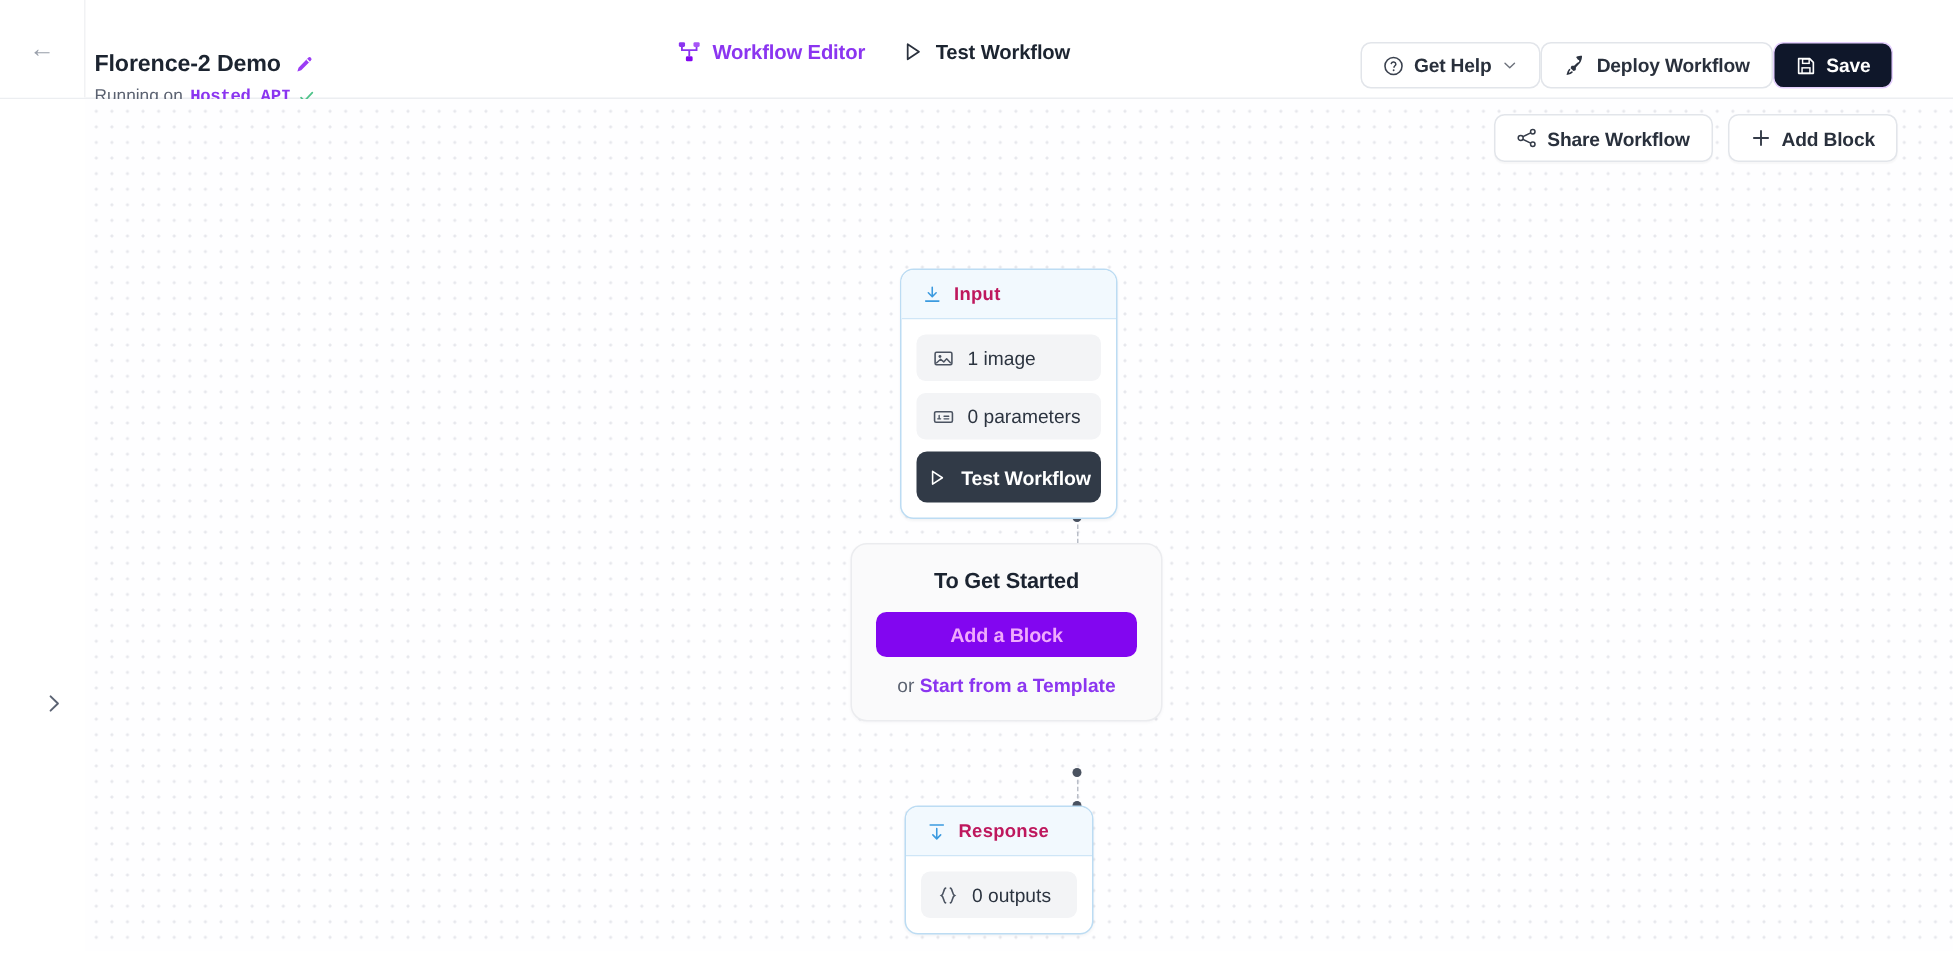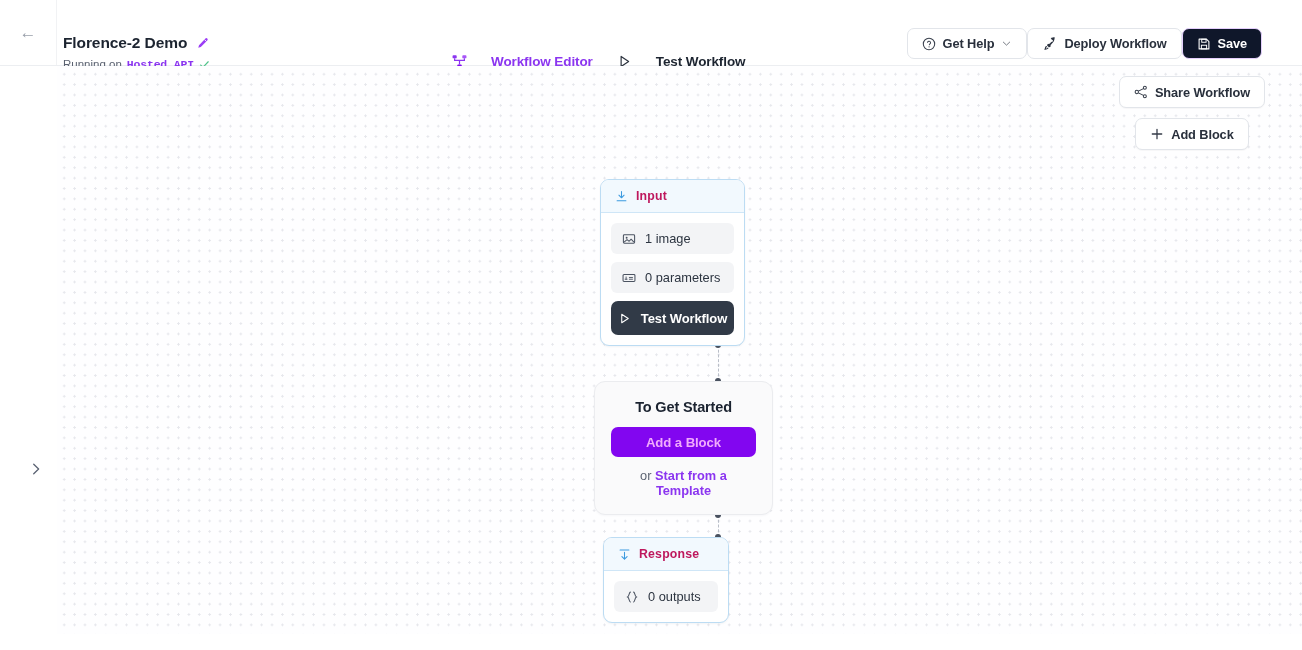--- a/index.html
+++ b/index.html
@@ -95,22 +95,22 @@
     position: absolute;
     left: 440px; top: 0;
     height: 65px;
     display: flex;
     align-items: flex-start;
   }
   .tab {
     position: relative;
     height: 69px;
     display: flex;
-    align-items: flex-end;
-    gap: 24px;
+    align-items: center;
+    gap: 8px;
     padding: 0 12px;
     cursor: pointer;
   }
   .tab-label {
     font-size: 13.5px;
     font-weight: 600;
     color: #1c2430;
     letter-spacing: -0.1px;
     white-space: nowrap;
   }
@@ -182,21 +182,20 @@
   }
 
   
   .canvas-actions {
     position: absolute;
     right: 37px; top: 10px;
     display: flex;
     align-items: center;
     gap: 10px;
     z-index: 6;
-    flex-direction: column;
   }
   .canvas-actions .btn {
     background: #ffffff;
     height: 32px;
     box-shadow: 0 1px 1px rgba(18,24,38,.03);
   }
 
   
   .node {
     position: absolute;
@@ -259,30 +258,29 @@
     cursor: pointer;
   }
 
   
   #node-input { left: 543px; top: 113px; width: 145px; }
   #node-response { left: 546px; top: 471px; width: 126px; }
 
   
   .start-card {
     position: absolute;
-    left: 510px; top: 315px;
-    width: 179px;
+    left: 510px; top: 296px;
+    width: 208px;
     background: #fafafb;
     border: 1px solid #ebecef;
     border-radius: 11px;
     padding: 17px 16px 16px;
     text-align: center;
     z-index: 4;
     box-shadow: 0 1px 2px rgba(22,40,64,.03);
-    margin-left: 27px;
   }
   .start-title {
     font-size: 14.5px;
     font-weight: 700;
     color: #1b2330;
     letter-spacing: -0.15px;
   }
   .start-btn {
     margin-top: 12px;
     height: 30px;

